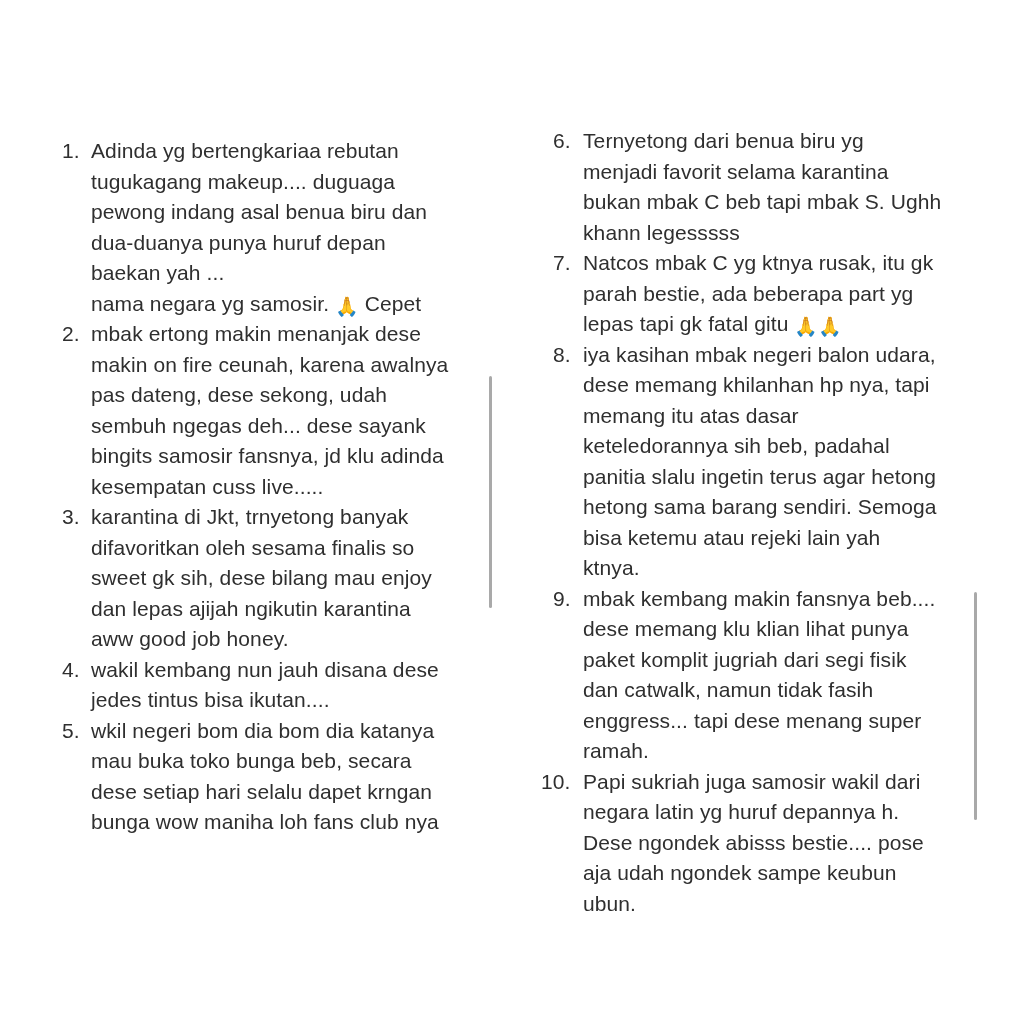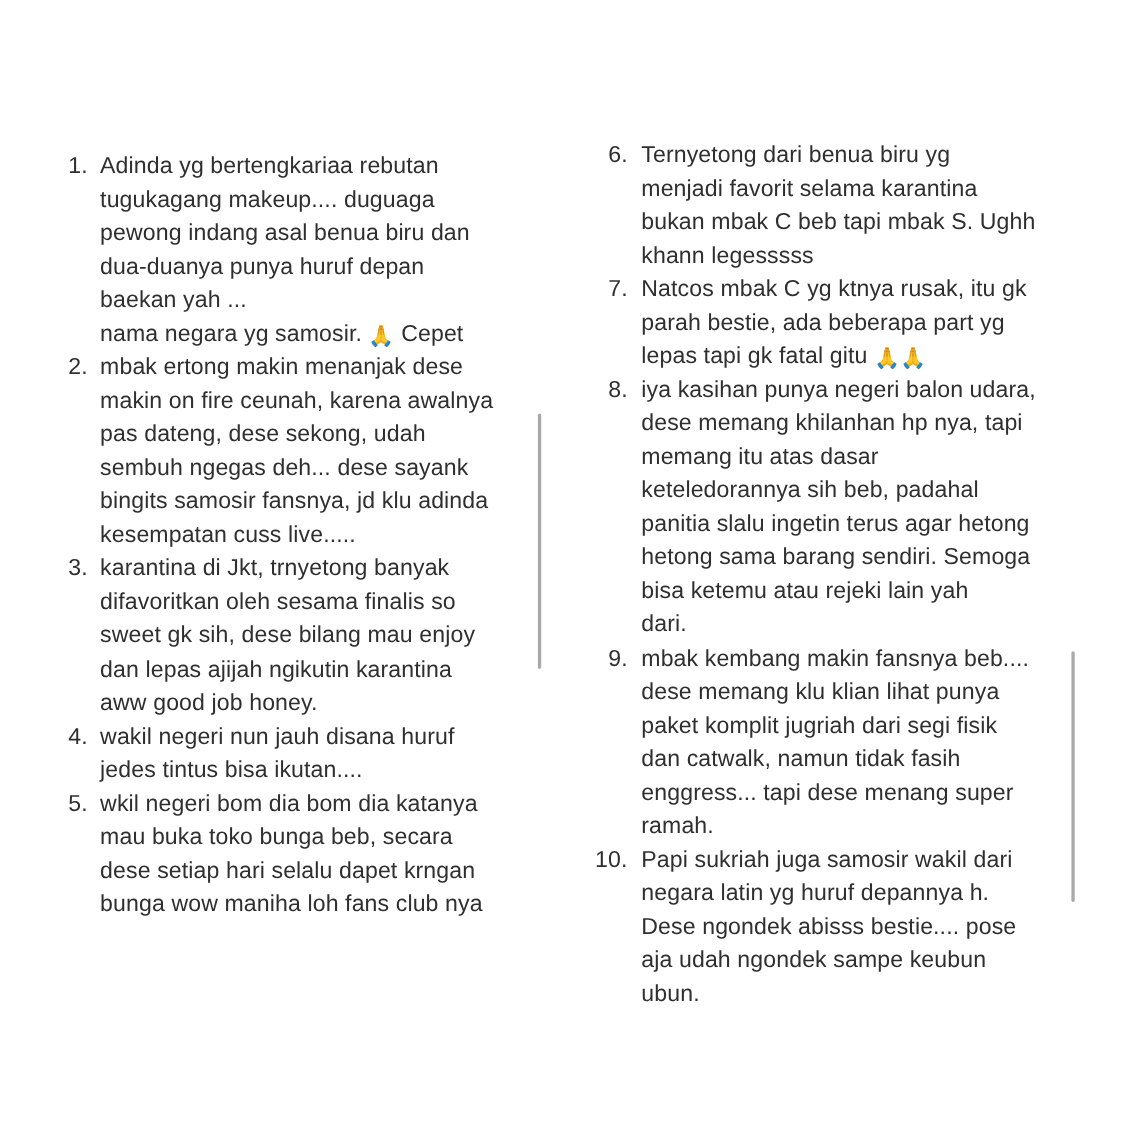--- a/index.html
+++ b/index.html
@@ -116,21 +116,21 @@
         <span style="display:block">karantina di Jkt, trnyetong banyak</span>
         <span style="display:block">difavoritkan oleh sesama finalis so</span>
         <span style="display:block">sweet gk sih, dese bilang mau enjoy</span>
         <span style="display:block">dan lepas ajijah ngikutin karantina</span>
         <span style="display:block">aww good job honey.</span>
       </span>
     </li>
     <li class="note-item">
       <span class="item-num">4.</span>
       <span class="item-text">
-        <span style="display:block">wakil negeri nun jauh disana huruf</span>
+        <span style="display:block">wakil kembang nun jauh disana dese</span>
         <span style="display:block">jedes tintus bisa ikutan....</span>
       </span>
     </li>
     <li class="note-item">
       <span class="item-num">5.</span>
       <span class="item-text">
         <span style="display:block">wkil negeri bom dia bom dia katanya</span>
         <span style="display:block">mau buka toko bunga beb, secara</span>
         <span style="display:block">dese setiap hari selalu dapet krngan</span>
         <span style="display:block">bunga wow maniha loh fans club nya</span>
@@ -156,28 +156,28 @@
       <span class="item-num">7.</span>
       <span class="item-text">
         <span style="display:block">Natcos mbak C yg ktnya rusak, itu gk</span>
         <span style="display:block">parah bestie, ada beberapa part yg</span>
         <span style="display:block">lepas tapi gk fatal gitu <span class="emoji">🙏</span><span class="emoji">🙏</span></span>
       </span>
     </li>
     <li class="note-item">
       <span class="item-num">8.</span>
       <span class="item-text">
-        <span style="display:block">iya kasihan punya negeri balon udara,</span>
+        <span style="display:block">iya kasihan mbak negeri balon udara,</span>
         <span style="display:block">dese memang khilanhan hp nya, tapi</span>
         <span style="display:block">memang itu atas dasar</span>
         <span style="display:block">keteledorannya sih beb, padahal</span>
         <span style="display:block">panitia slalu ingetin terus agar hetong</span>
         <span style="display:block">hetong sama barang sendiri. Semoga</span>
         <span style="display:block">bisa ketemu atau rejeki lain yah</span>
-        <span style="display:block">dari.</span>
+        <span style="display:block">ktnya.</span>
       </span>
     </li>
     <li class="note-item">
       <span class="item-num">9.</span>
       <span class="item-text">
         <span style="display:block">mbak kembang makin fansnya beb....</span>
         <span style="display:block">dese memang klu klian lihat punya</span>
         <span style="display:block">paket komplit jugriah dari segi fisik</span>
         <span style="display:block">dan catwalk, namun tidak fasih</span>
         <span style="display:block">enggress... tapi dese menang super</span>

